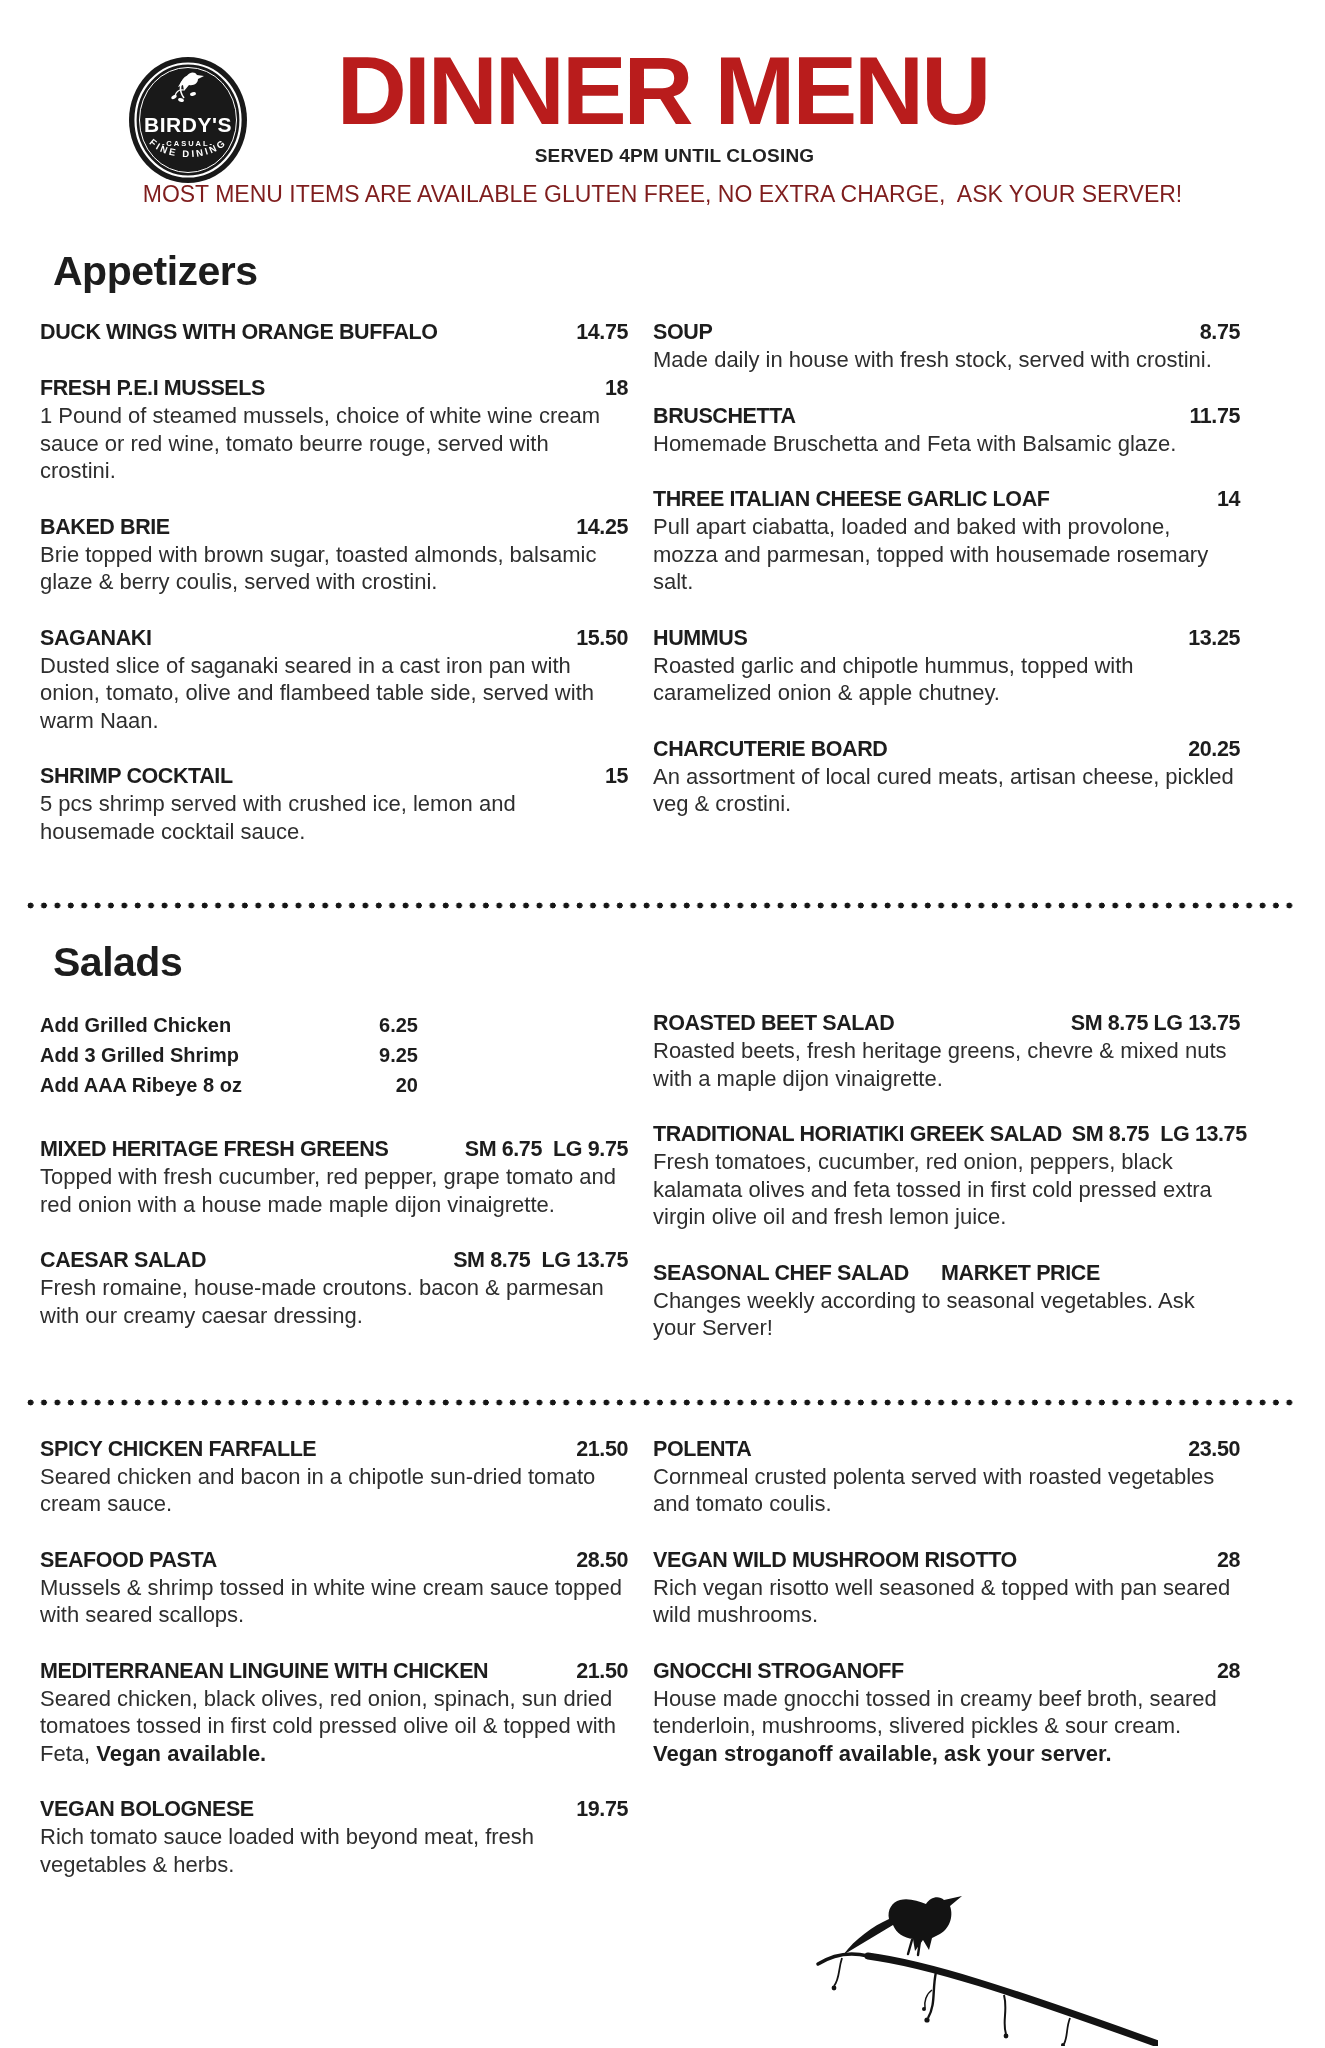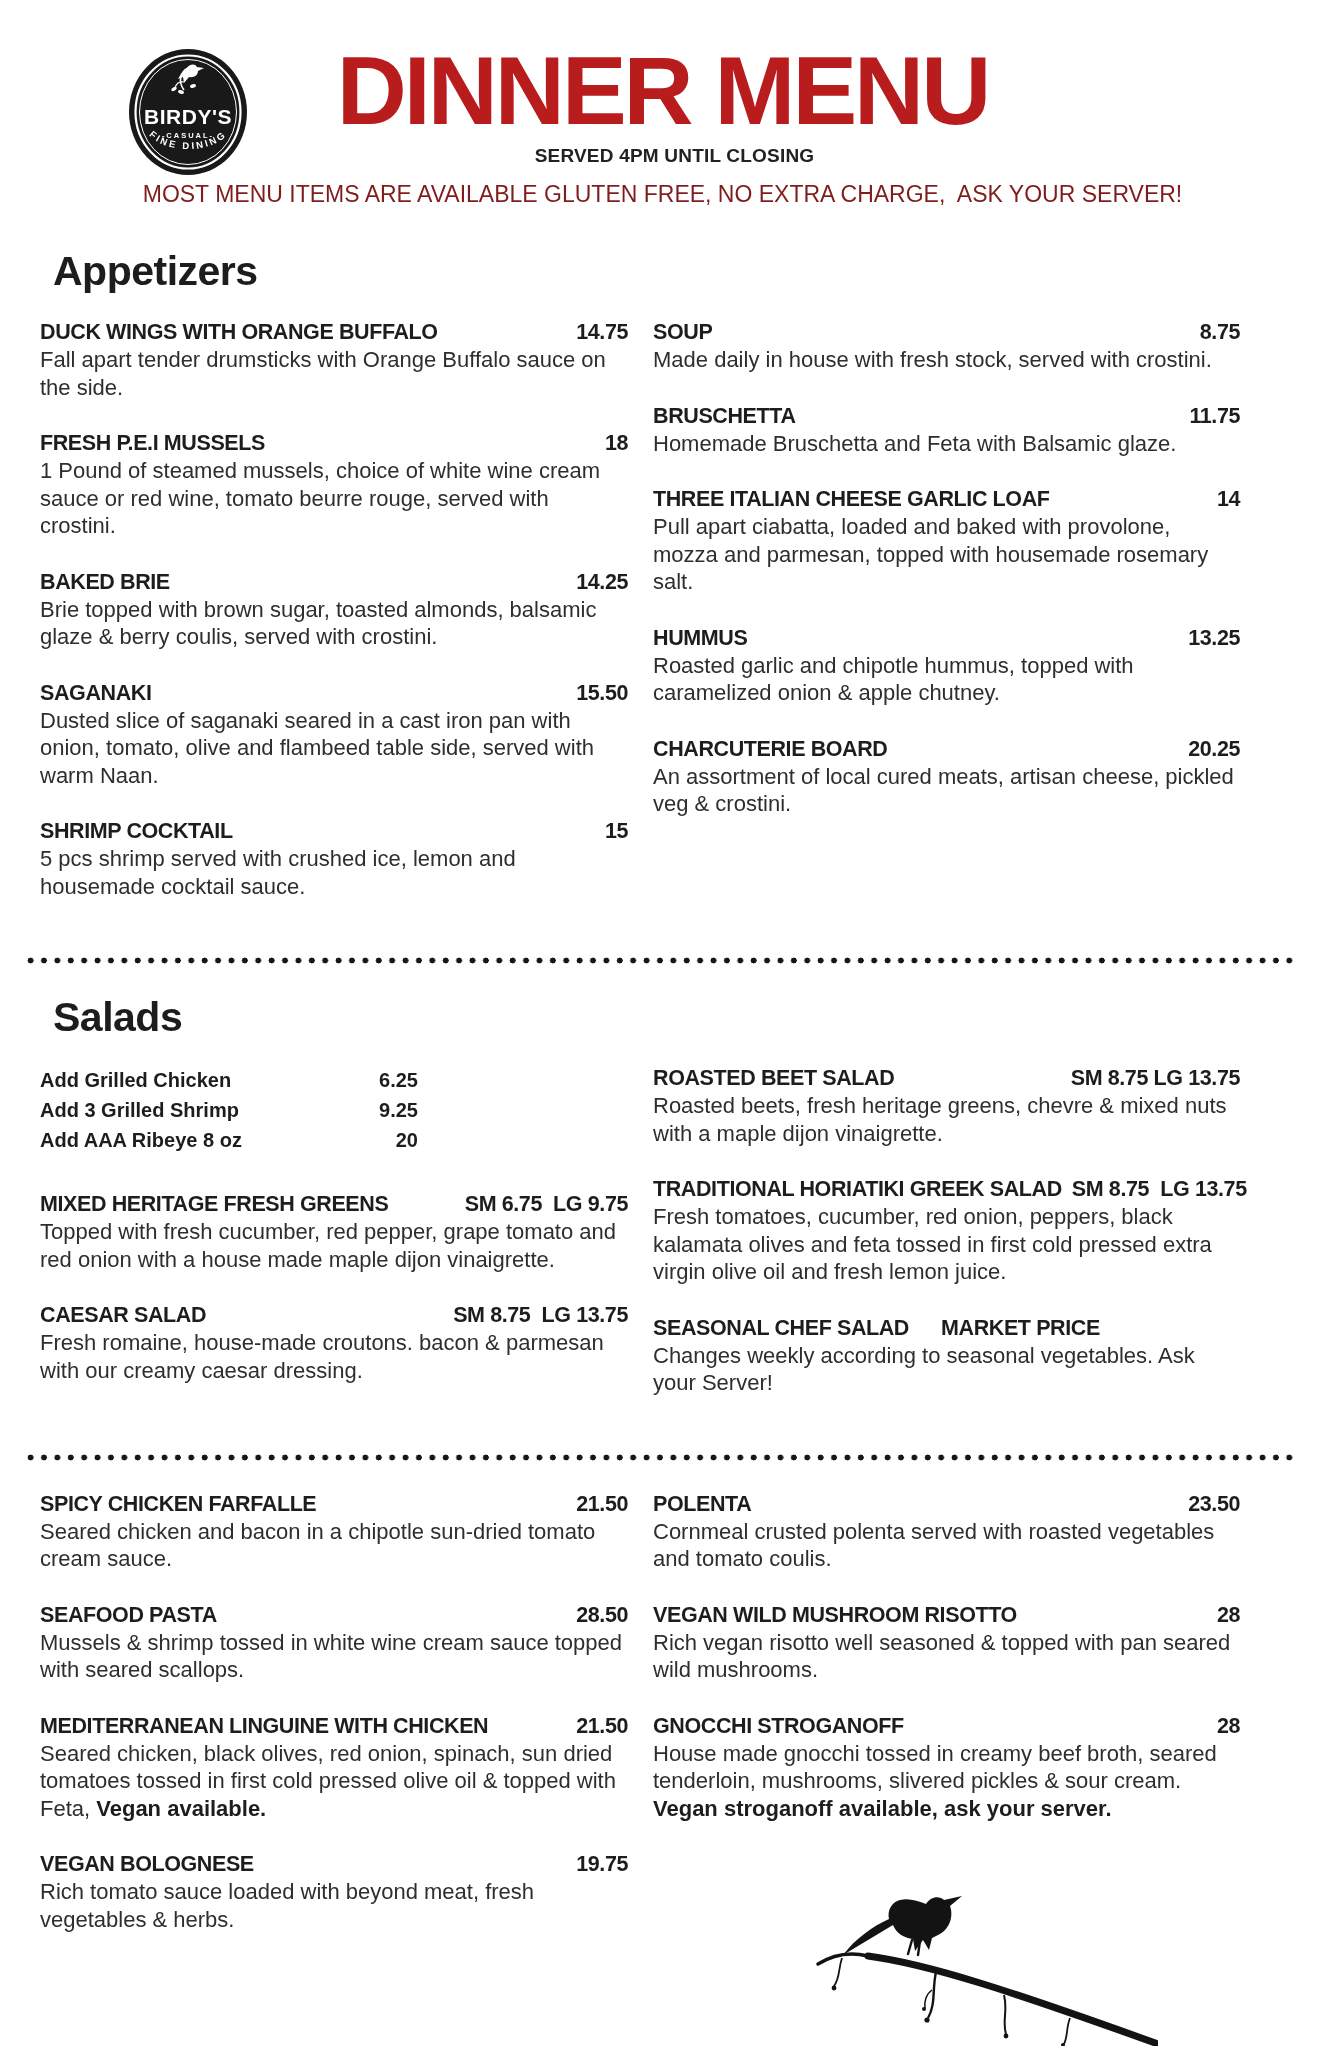--- a/index.html
+++ b/index.html
@@ -5,21 +5,21 @@
   html,body{margin:0;padding:0;}
   body{
     width:1325px;height:2048px;overflow:hidden;position:relative;
     background:#ffffff;color:#2e2e2e;
     font-family:"Liberation Sans","DejaVu Sans",sans-serif;
   }
   .page{position:relative;width:1325px;height:2048px;padding-top:38px;box-sizing:border-box;}
 
   
   header{position:relative;height:172px;}
-  .logo{position:absolute;left:126px;top:4px;}
+  .logo{position:absolute;left:126px;top:12px;}
   h1.title{
     margin:4px 0 0;text-align:center;font-size:97px;line-height:1;
     font-weight:700;letter-spacing:-3px;color:#b91c1c;
   }
   .served{text-align:center;font-size:19px;font-weight:700;margin-top:6px;color:#222;letter-spacing:.2px;white-space:pre;padding-left:24px;}
   .note{text-align:center;font-size:23px;margin-top:14px;color:#7f1d1d;white-space:pre;}
 
   
   .menu-section{margin-top:34px;}
   h2.section-heading{
@@ -91,21 +91,20 @@
 
   <section class="menu-section">
     <h2 class="section-heading">Appetizers</h2>
     <div class="cols">
       <div class="col">
           <div class="item">
             <div class="item-head">
               <span class="item-name">DUCK WINGS WITH ORANGE BUFFALO</span>
               <span class="item-price">14.75</span>
             </div>
-            <div class="item-desc"><span>Fall apart tender drumsticks with Orange Buffalo sauce on the side.</span></div>
           </div>
           <div class="item">
             <div class="item-head">
               <span class="item-name">FRESH P.E.I MUSSELS</span>
               <span class="item-price">18</span>
             </div>
             <div class="item-desc"><span>1 Pound of steamed mussels, choice of white wine cream sauce or red wine, tomato beurre rouge, served with crostini.</span></div>
           </div>
           <div class="item">
             <div class="item-head">

